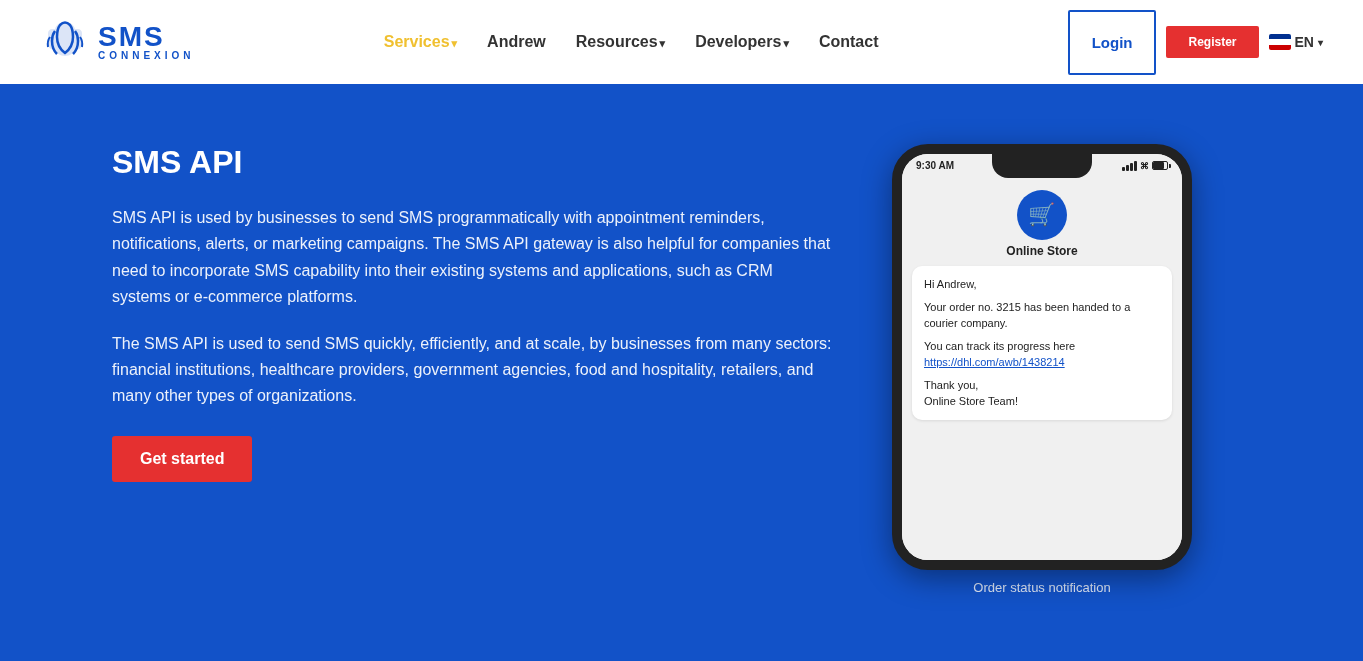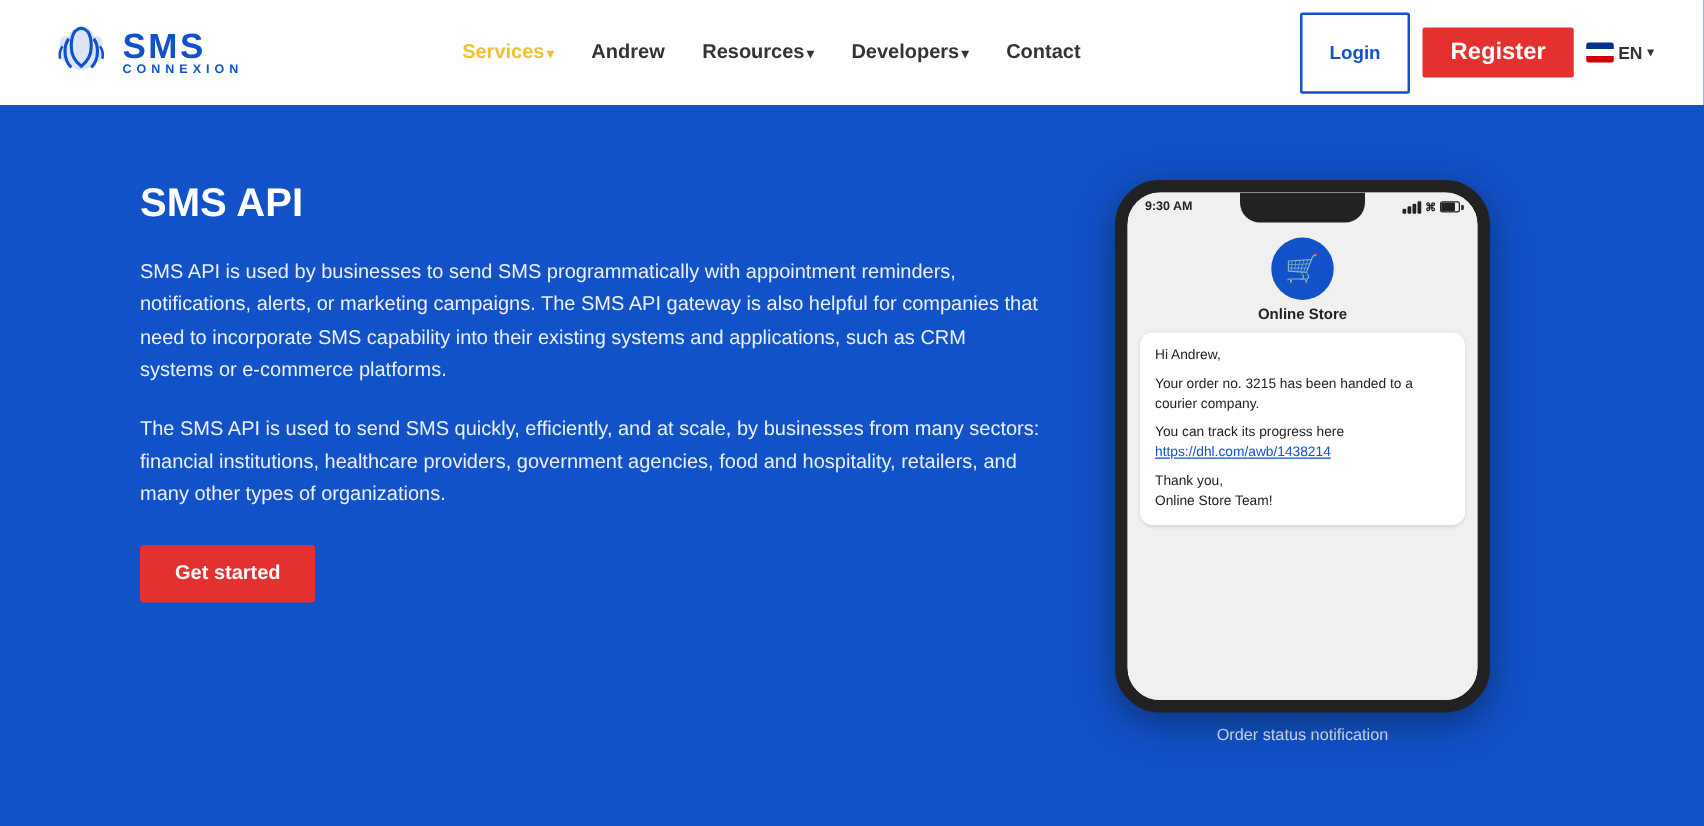--- a/index.html
+++ b/index.html
@@ -68,21 +68,21 @@
       font-size: 15px;
       font-weight: 700;
       cursor: pointer;
       border-radius: 2px;
     }
     .btn-register {
       background: #e53030;
       color: white;
       border: none;
       padding: 9px 22px;
-      font-size: 19px;
+      font-size: 12px;
       font-weight: 700;
       cursor: pointer;
       border-radius: 2px;
     }
     .lang-selector {
       display: flex;
       align-items: center;
       gap: 4px;
       font-size: 14px;
       color: #333;

